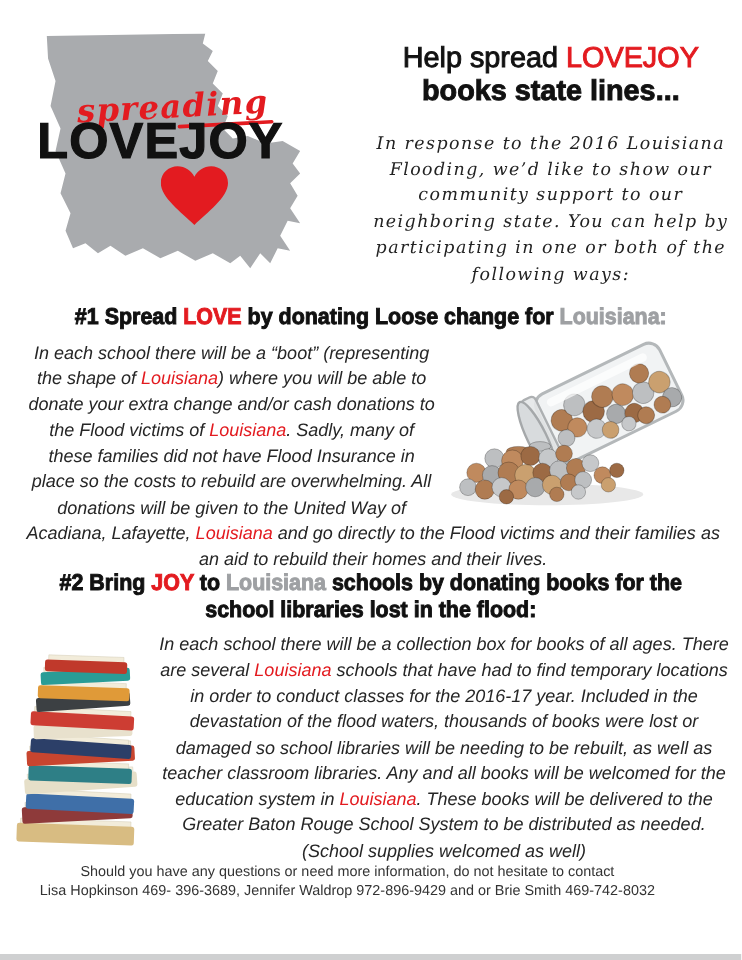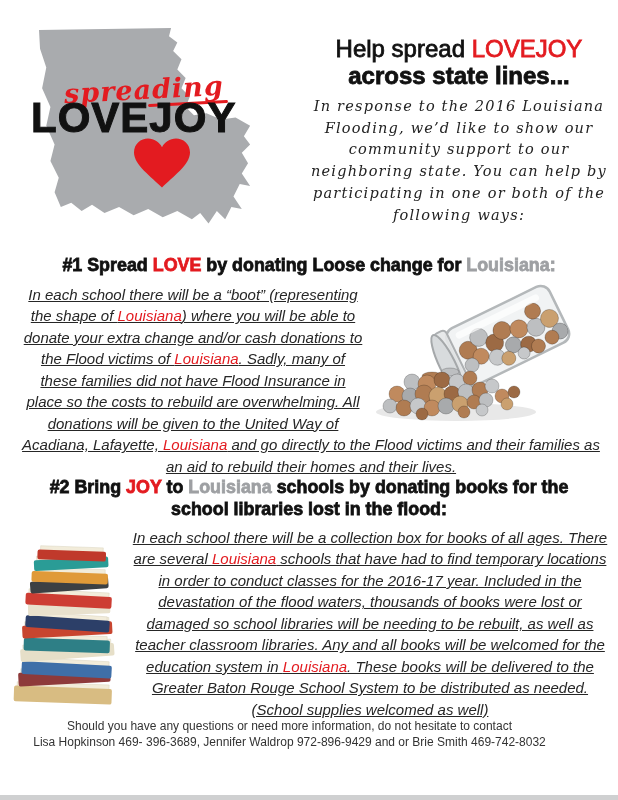--- a/index.html
+++ b/index.html
@@ -17,35 +17,35 @@
   .logo-word{position:absolute;left:1px;top:66px;font-size:42px;font-weight:bold;
         letter-spacing:1px;color:#111;-webkit-text-stroke:1px #111;white-space:nowrap;}
   .logo-heart{position:absolute;left:104px;top:110px;}
 
   
   .intro{position:absolute;left:303px;top:36px;width:312px;text-align:center;}
   .intro-title{font-size:24px;font-weight:normal;line-height:1.1;color:#111;
         -webkit-text-stroke:0.8px #111;white-space:nowrap;}
   .intro-title2{font-size:24px;font-weight:bold;line-height:1.15;color:#111;
         -webkit-text-stroke:0.8px #111;}
-  .intro-body{margin-top:6px;font-family:"DejaVu Serif",serif;font-style:italic;
+  .intro-body{margin-top:20px;font-family:"DejaVu Serif",serif;font-style:italic;
         font-size:14.5px;line-height:1.5;letter-spacing:1.2px;color:#222;}
 
   
   .s-heading{position:absolute;left:0;width:618px;text-align:center;font-weight:bold;
         font-size:19px;line-height:1.15;color:#111;-webkit-text-stroke:0.8px #111;
         transform:scaleX(.94);transform-origin:center;}
   .s1h{top:254px;}
   .s2h{top:476px;padding:0 20px;width:578px;}
 
   .seg-red{color:var(--red);-webkit-text-stroke-color:var(--red);}
   .seg-gray{color:#9ea0a3;-webkit-text-stroke-color:#9ea0a3;}
 
   
-  .body-text{font-style:italic;font-size:15px;line-height:1.43;text-align:center;color:#262626;text-decoration:underline;}
+  .body-text{font-style:italic;font-size:15px;line-height:1.43;text-align:center;color:#262626;}
   .body-text .seg-red{-webkit-text-stroke:0;}
   .s1-body{position:absolute;left:22px;top:284px;width:578px;}
   .jar-float{float:right;width:228px;height:142px;margin:0 0 6px 8px;}
   .s2-body{position:absolute;left:8px;top:527px;width:602px;}
   .books-float{float:left;width:118px;height:184px;margin:0 4px 4px 0;}
 
   
   .footer{position:absolute;left:0;top:719px;width:579px;text-align:center;
         font-size:12px;line-height:1.3;color:#333;}
   .bottom-bar{position:absolute;left:0;bottom:0;width:618px;height:5px;background:#cfd0d1;}
@@ -69,21 +69,21 @@
     <div class="logo-swash"></div>
     <div class="logo-word">LOVEJOY</div>
     <svg class="logo-heart" width="56" height="50" viewBox="0 0 64 56">
       <path fill="#e31b20" d="M32 56 C20 44 0 30 0 16 C0 6 8 0 16 0 C23 0 29 4 32 10
         C35 4 41 0 48 0 C56 0 64 6 64 16 C64 30 44 44 32 56 Z"></path>
     </svg>
   </div>
 
   <div class="intro">
     <div class="intro-title"><span>Help spread </span><span class="seg-red">LOVEJOY</span></div>
-    <div class="intro-title2">across state lines...</div>
+    <div class="intro-title2">books state lines...</div>
     <div class="intro-body">In response to the 2016 Louisiana Flooding, we’d like to show our community support to our neighboring state.  You can help by participating in one or both of the following ways:</div>
   </div>
 
   <div class="s-heading s1h"><span>#1 Spread </span><span class="seg-red">LOVE</span><span> by donating Loose change for </span><span class="seg-gray">Louisiana:</span></div>
 
   <div class="s1-body">
     <div class="jar-float">
       <svg width="228" height="142" viewBox="0 0 228 142">
         <ellipse cx="84" cy="128" rx="80" ry="9" fill="#e8e8e8"></ellipse>
         <g transform="rotate(-26 120 58)">

